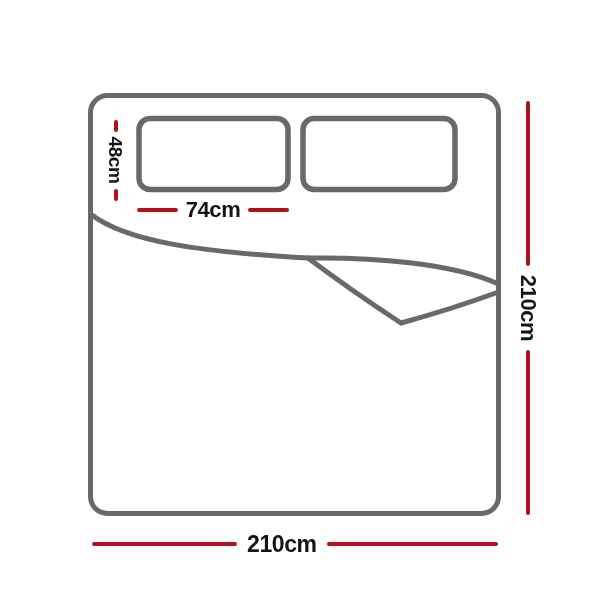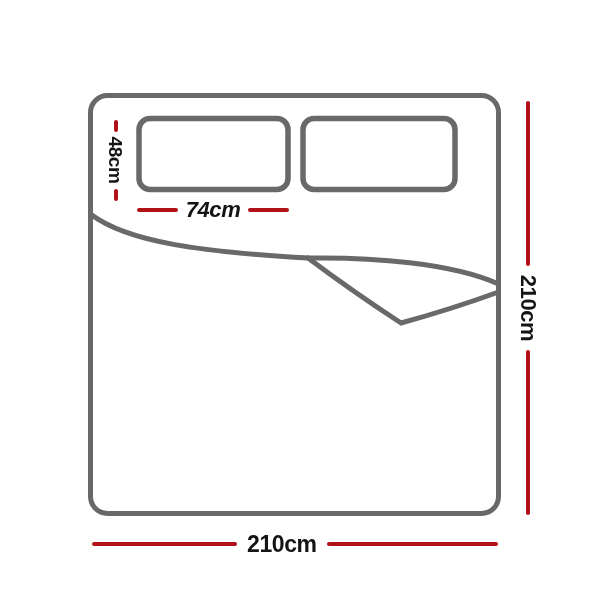--- a/index.html
+++ b/index.html
@@ -53,21 +53,21 @@
     transform: rotate(90deg) translateY(-100%);
   }
 
   
   .dim-pillow-height { left: 101px; top: 121px; width: 30px; height: 78px; }
   .dim-pillow-height .dim-row { width: 78px; height: 30px; gap: 5px; }
   .dim-pillow-height .dim-label { font-size: 19px; }
 
   
   .dim-pillow-width { left: 137px; top: 196px; width: 152px; height: 28px; }
-  .dim-pillow-width .dim-row { width: 152px; height: 28px; gap: 8px; font-style: italic; }
+  .dim-pillow-width .dim-row { width: 152px; height: 28px; gap: 8px; }
   .dim-pillow-width .dim-label { font-size: 22px; }
 
   
   .dim-length-right { left: 513px; top: 101px; width: 30px; height: 414px; }
   .dim-length-right .dim-row { width: 414px; height: 30px; gap: 9px; }
   .dim-length-right .dim-label { font-size: 22px; }
 
   
   .dim-width-bottom { left: 92px; top: 529px; width: 406px; height: 30px; }
   .dim-width-bottom .dim-row { width: 406px; height: 30px; gap: 10px; }

